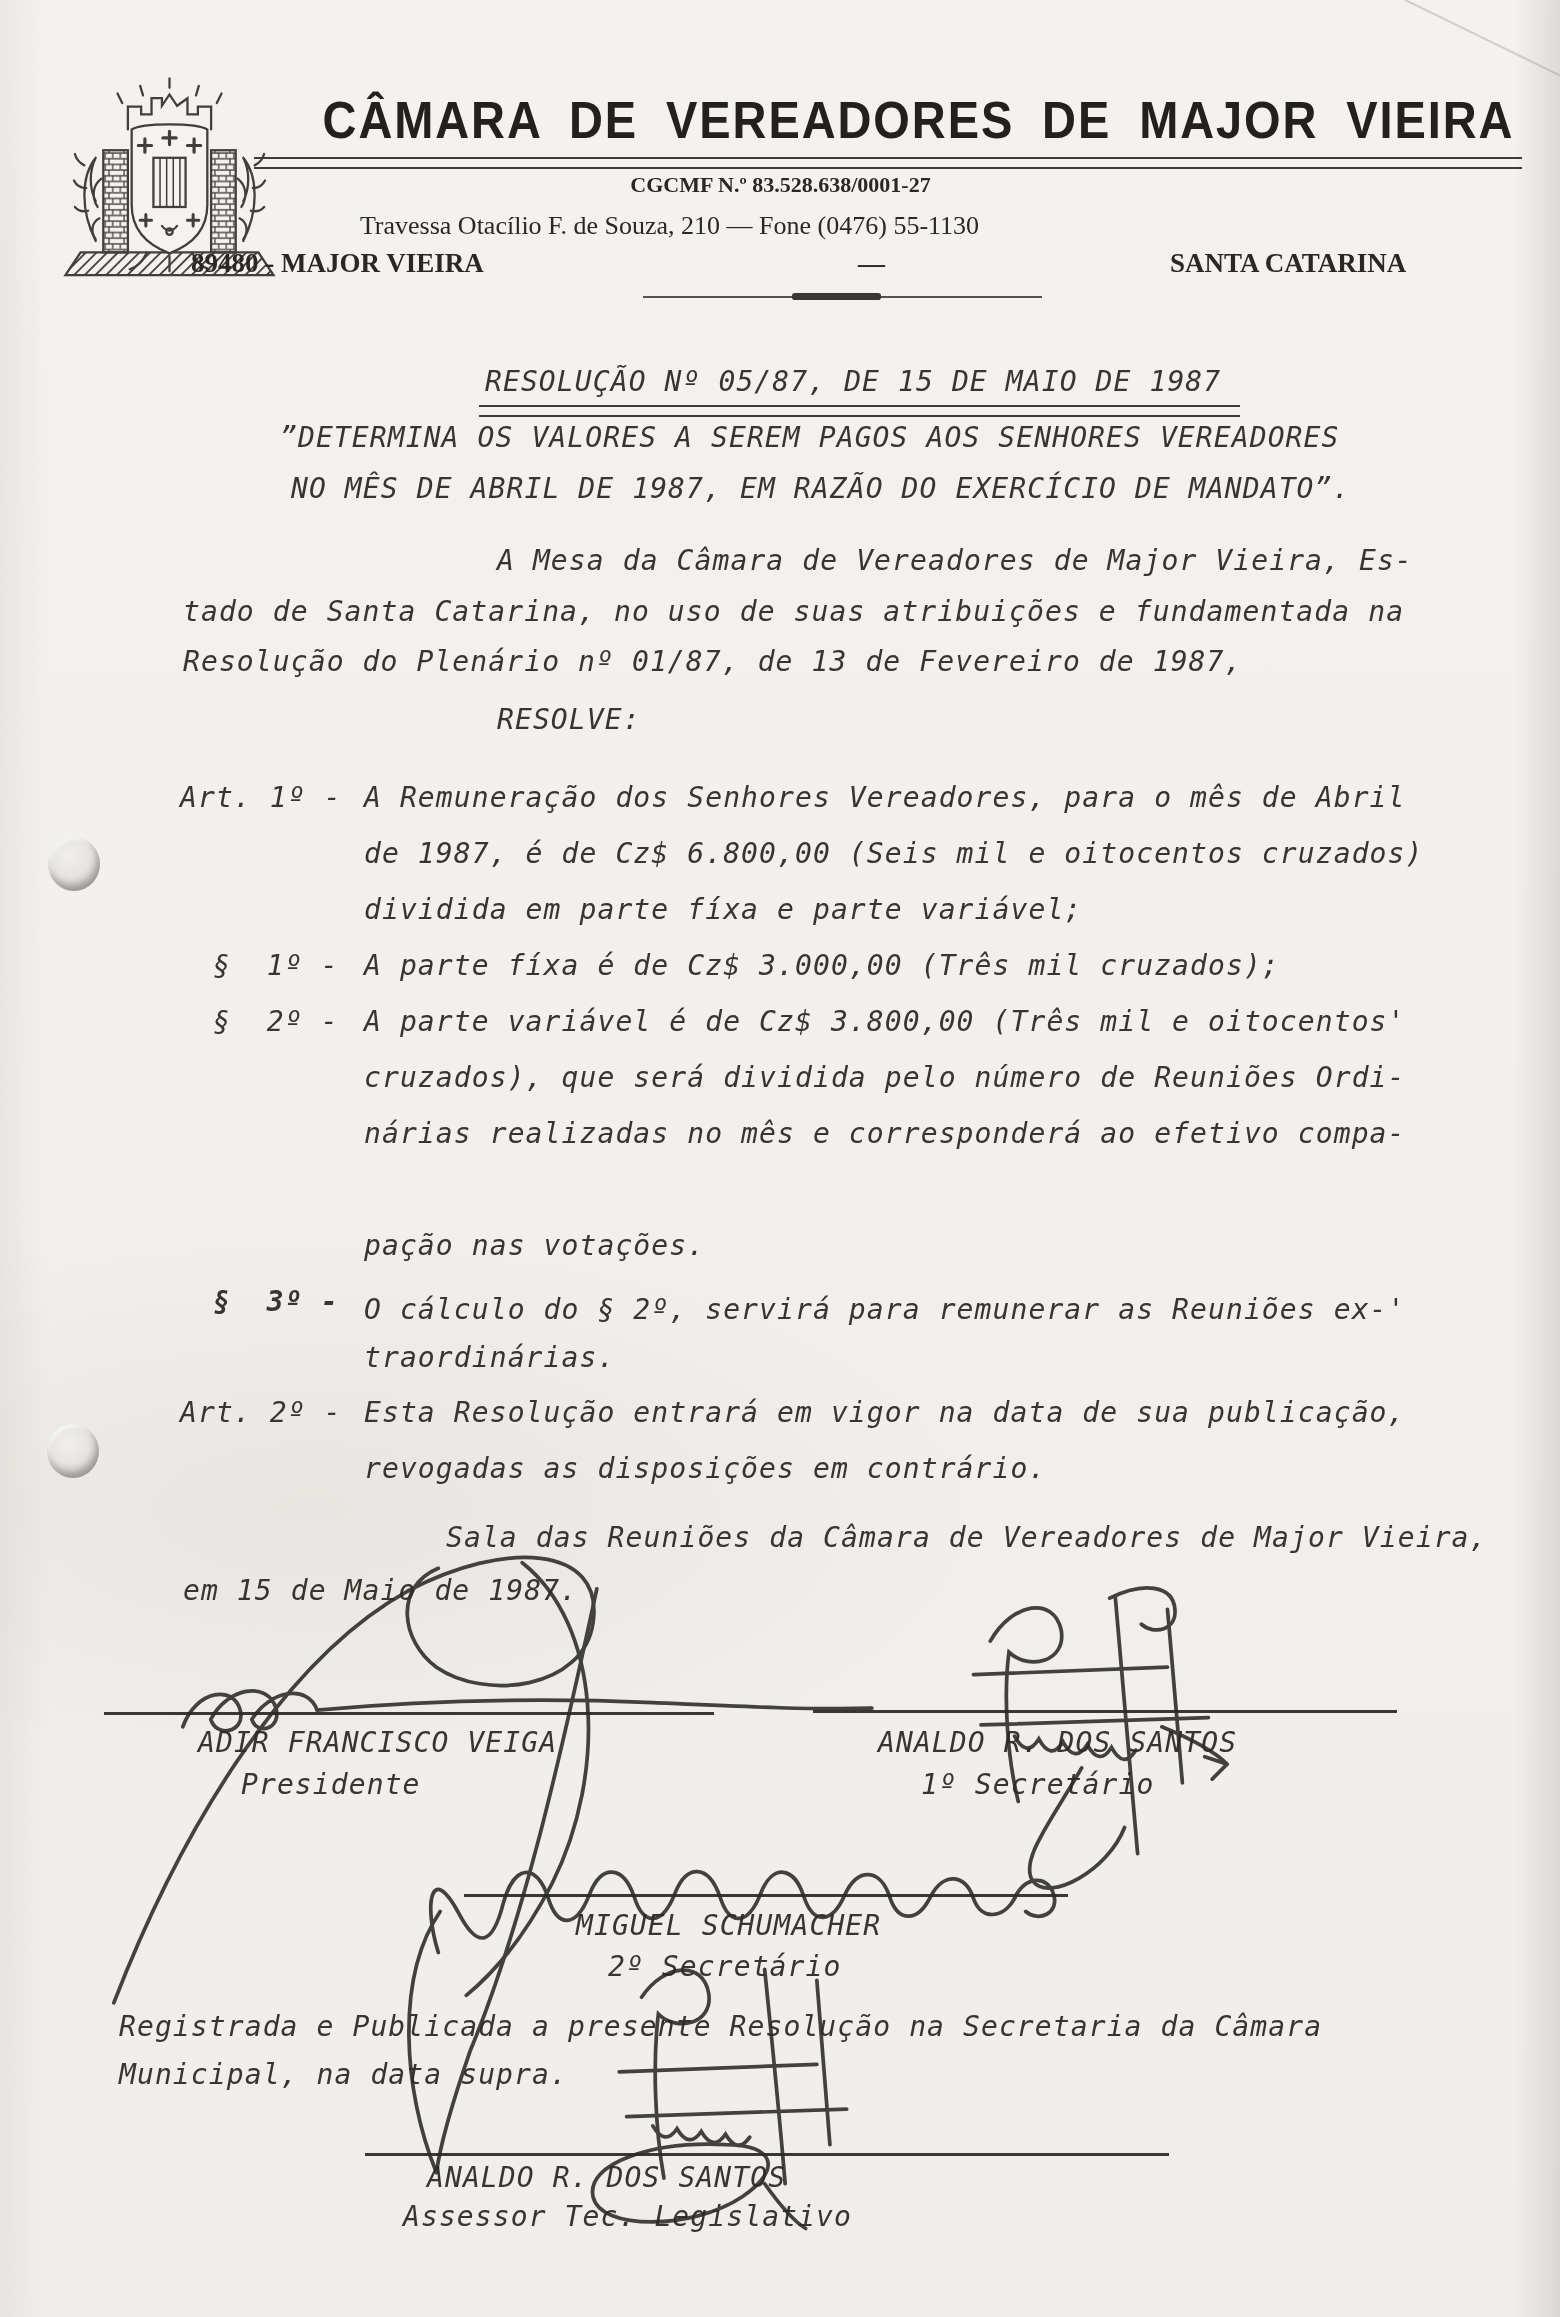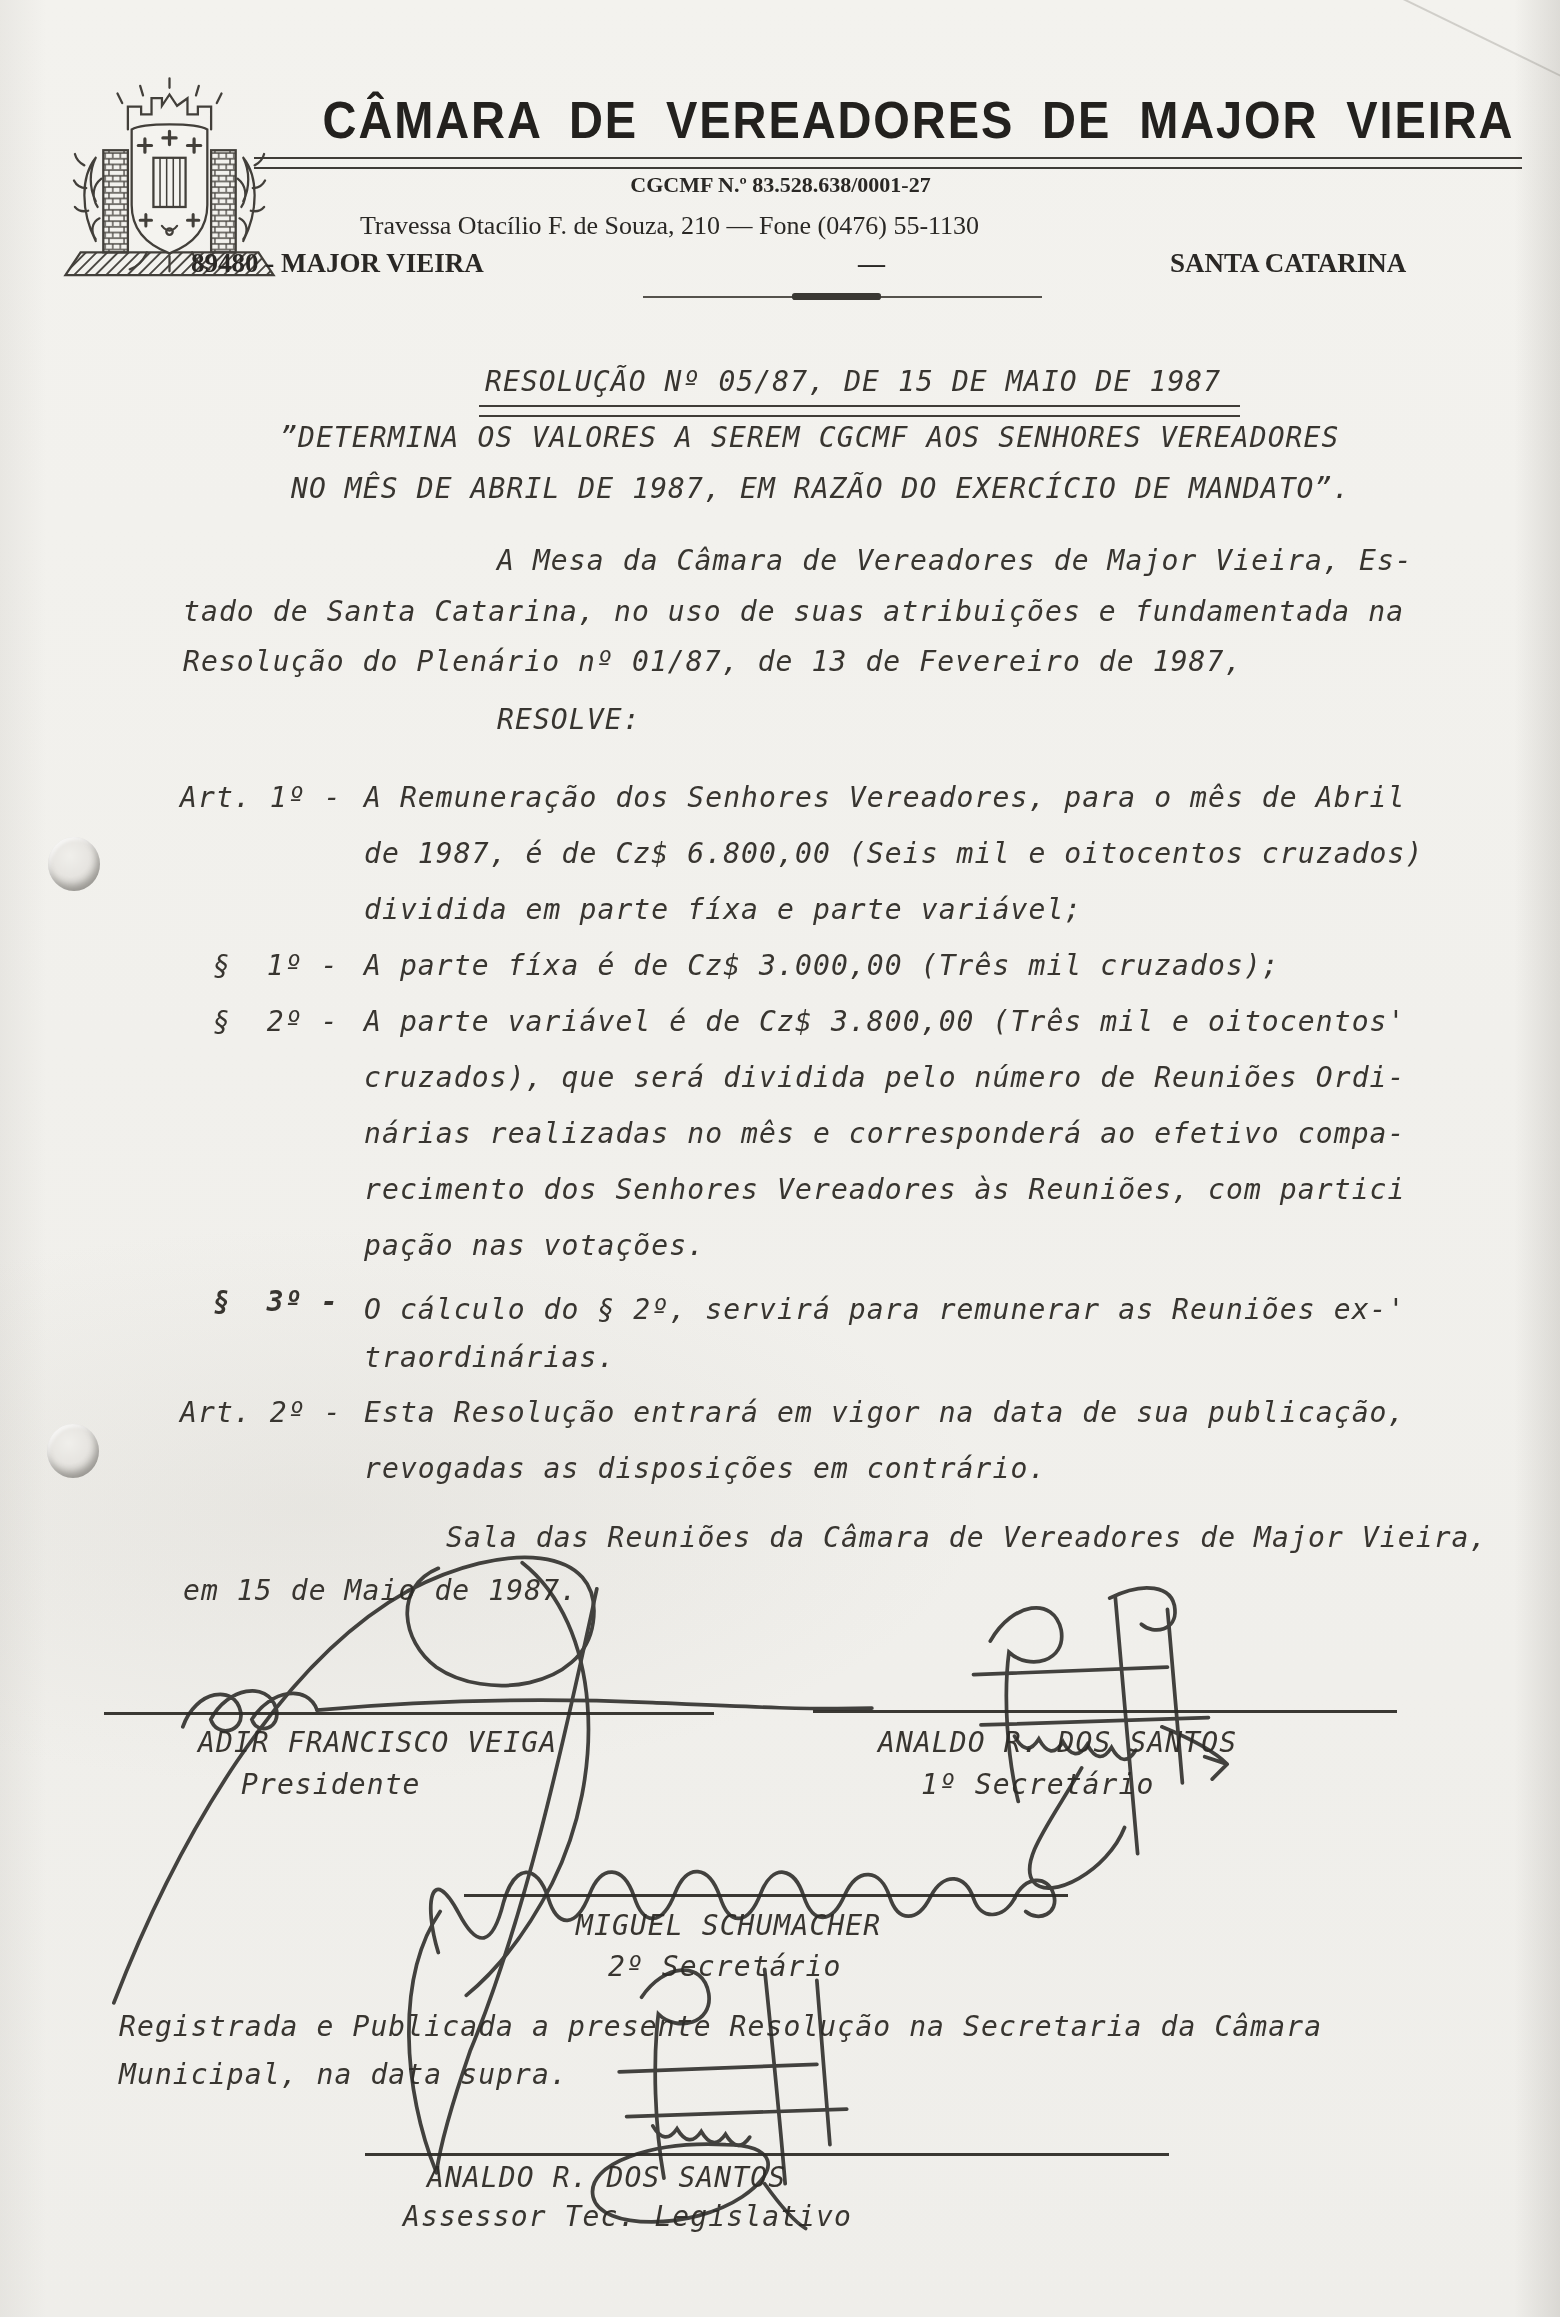--- a/index.html
+++ b/index.html
@@ -87,42 +87,41 @@
   <div class="hdr-serif cgcmf">CGCMF N.º 83.528.638/0001-27</div>
   <div class="hdr-serif address">Travessa Otacílio F. de Souza, 210 — Fone (0476)  55-1130</div>
   <div class="hdr-serif zipcity">89480 - MAJOR VIEIRA</div>
   <div class="hdr-serif hdash">—</div>
   <div class="hdr-serif state">SANTA CATARINA</div>
   <div class="short-rule"></div>
 
   <div class="tw" style="left:485px; top:365px;">RESOLUÇÃO Nº 05/87, DE 15 DE MAIO DE 1987</div>
   <div class="title-underline"></div>
 
-  <div class="tw" style="left:280px; top:421px;">”DETERMINA OS VALORES A SEREM CGCMF AOS SENHORES VEREADORES</div>
+  <div class="tw" style="left:280px; top:421px;">”DETERMINA OS VALORES A SEREM PAGOS AOS SENHORES VEREADORES</div>
   <div class="tw" style="left:291px; top:472px;">NO MÊS DE ABRIL DE 1987, EM RAZÃO DO EXERCÍCIO DE MANDATO”.</div>
 
   <div class="tw" style="left:497px; top:544px;">A Mesa da Câmara de Vereadores de Major Vieira, Es-</div>
   <div class="tw" style="left:183px; top:595px;">tado de Santa Catarina, no uso de suas atribuições e fundamentada na</div>
   <div class="tw" style="left:183px; top:645px;">Resolução do Plenário nº 01/87, de 13 de Fevereiro de 1987,</div>
 
   <div class="tw" style="left:497px; top:703px;">RESOLVE:</div>
 
   <div class="tw" style="left:180px; top:781px;">Art. 1º -</div>
   <div class="tw" style="left:364px; top:781px;">A Remuneração dos Senhores Vereadores, para o mês de Abril</div>
   <div class="tw" style="left:364px; top:837px;">de 1987, é de Cz$ 6.800,00 (Seis mil e oitocentos cruzados)</div>
   <div class="tw" style="left:364px; top:893px;">dividida em parte fíxa e parte variável;</div>
 
   <div class="tw" style="left:213px; top:949px;">§  1º -</div>
   <div class="tw" style="left:364px; top:949px;">A parte fíxa é de Cz$ 3.000,00 (Três mil cruzados);</div>
 
   <div class="tw" style="left:213px; top:1005px;">§  2º -</div>
   <div class="tw" style="left:364px; top:1005px;">A parte variável é de Cz$ 3.800,00 (Três mil e oitocentos'</div>
   <div class="tw" style="left:364px; top:1061px;">cruzados), que será dividida pelo número de Reuniões Ordi-</div>
   <div class="tw" style="left:364px; top:1117px;">nárias realizadas no mês e corresponderá ao efetivo compa-</div>
-  <div class="tw" style="left:364px; top:1173px;">recimento dos Senhores Vereadores às Reuniões, com partici</div>
   <div class="tw" style="left:364px; top:1229px;">pação nas votações.</div>
 
   <div class="tw" style="left:213px; top:1285px;font-weight:bold;">§  3º -</div>
   <div class="tw" style="left:364px; top:1285px;margin-top:8px;">O cálculo do § 2º, servirá para remunerar as Reuniões ex-'</div>
   <div class="tw" style="left:364px; top:1341px;">traordinárias.</div>
 
   <div class="tw" style="left:180px; top:1396px;">Art. 2º -</div>
   <div class="tw" style="left:364px; top:1396px;">Esta Resolução entrará em vigor na data de sua publicação,</div>
   <div class="tw" style="left:364px; top:1452px;">revogadas as disposições em contrário.</div>
 

